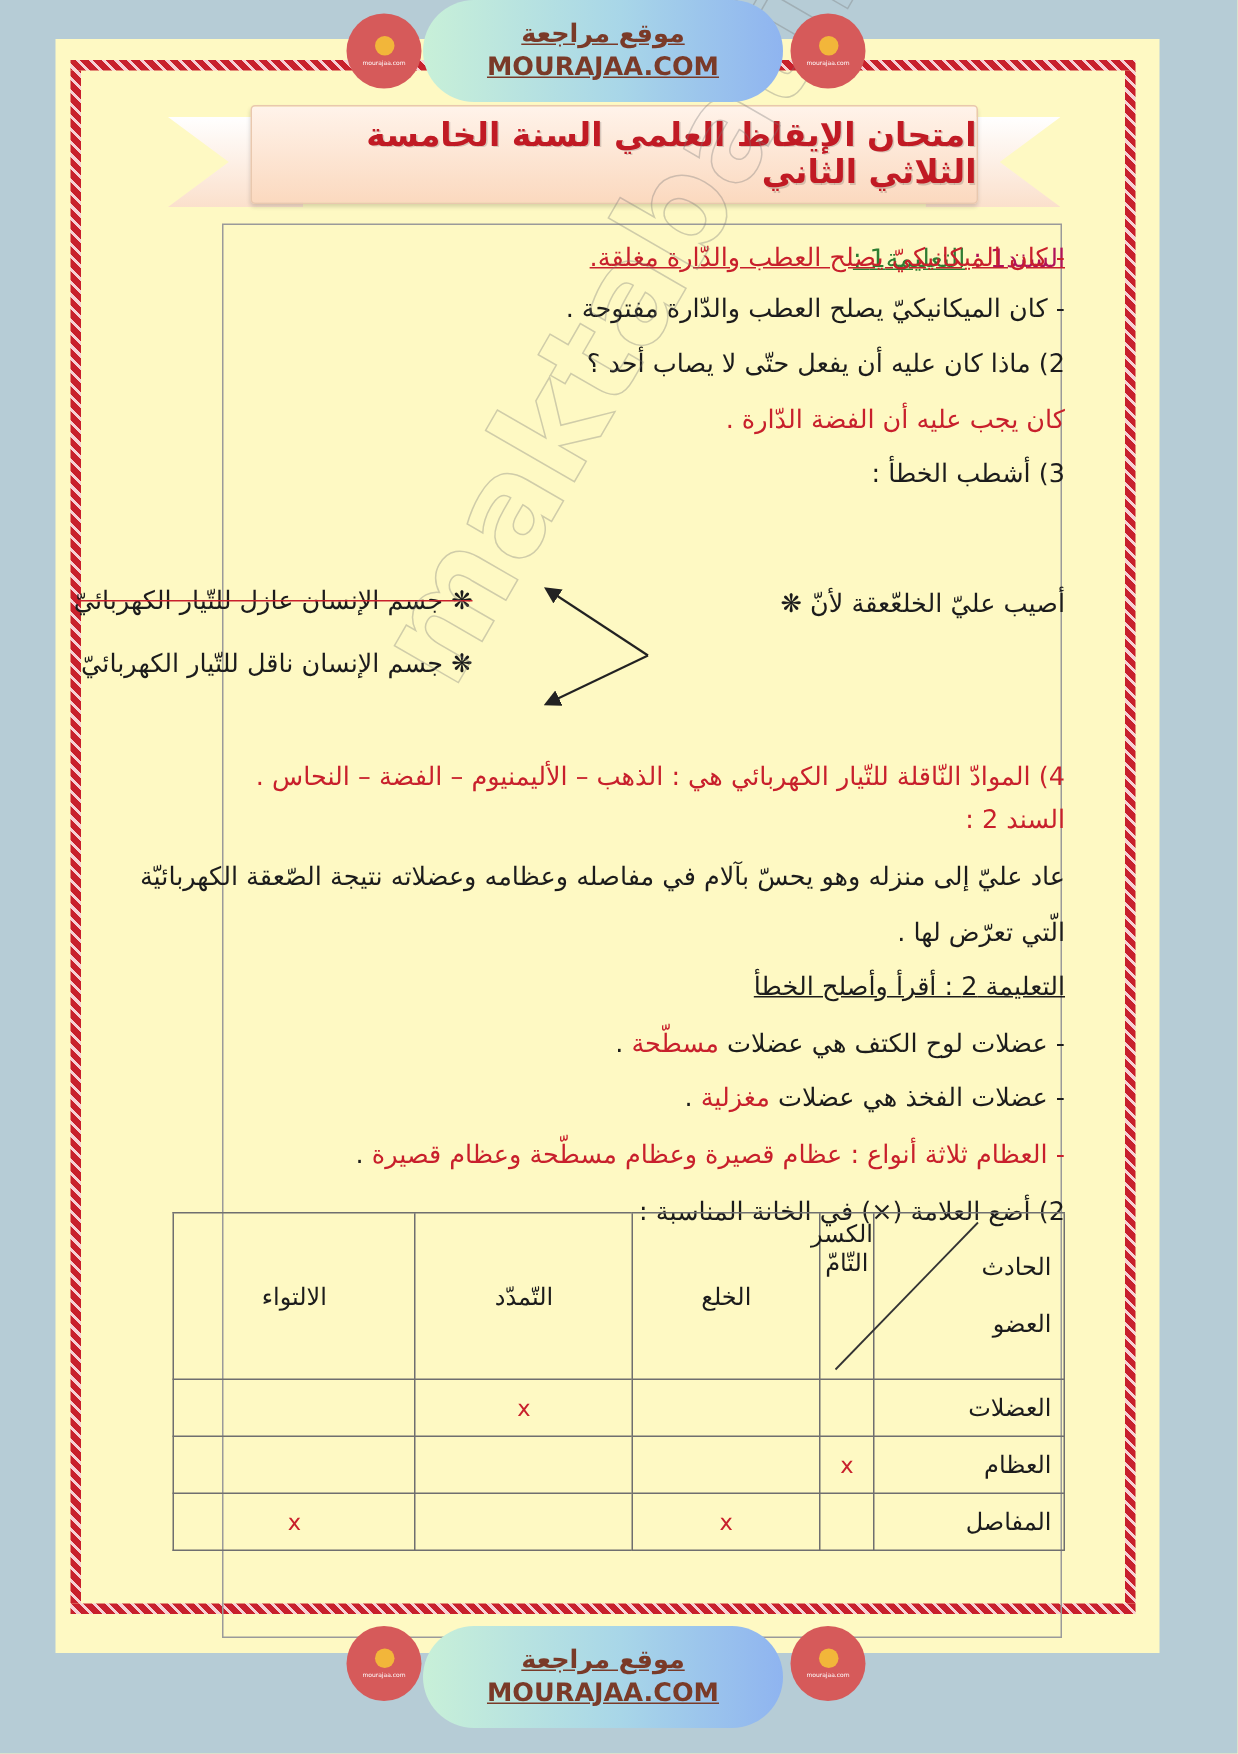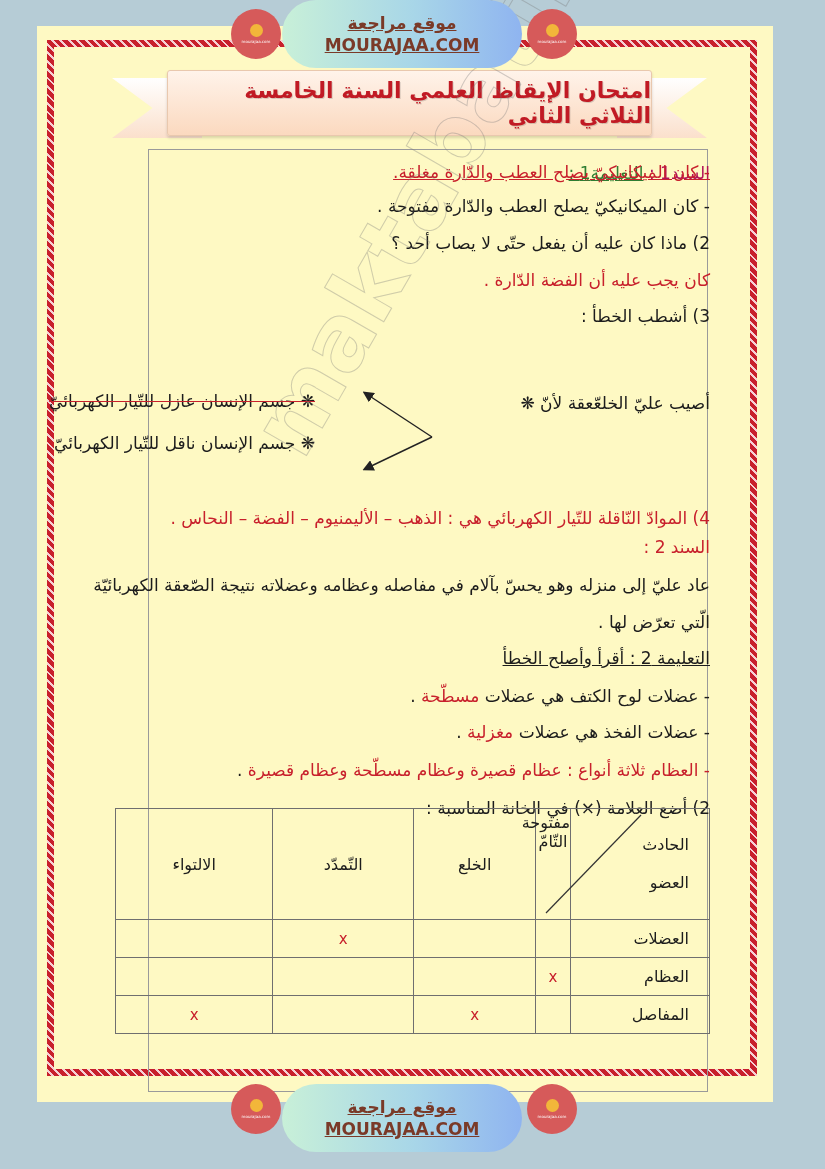--- a/index.html
+++ b/index.html
@@ -56,21 +56,21 @@
   .strike { text-decoration: line-through; text-decoration-color: #c8202c; }
   .arrow-svg { position: absolute; left: 0; top: 0; }
   table.grid {
     position: absolute; left: 115px; top: 808px; width: 595px;
     border-collapse: collapse; direction: rtl; font-size: 16px;
   }
   table.grid td {
     border: 1px solid #6f6f6f; height: 37px; text-align: center; vertical-align: middle;
     color: #1c1c1c; padding: 0;
   }
-  table.grid td.rowhead { text-align: right; padding-right: 20px; width: 118px; }
+  table.grid td.rowhead { text-align: right; padding-right: 8px; width: 118px; }
   table.grid td.mark { color: #c8202c; font-size: 15px; }
   .hdr-row td { vertical-align: top; padding-top: 4px; }
   .promo {
     position: absolute; left: 282px; width: 240px; height: 68px; border-radius: 34px;
     background: linear-gradient(90deg, #c8f0d8 0%, #a8d6e8 55%, #8fb4f0 100%);
     display: flex; flex-direction: column; align-items: center; justify-content: center;
   }
   .promo-ar { font-size: 17px; font-weight: bold; color: #7a3a28; text-decoration: underline; direction: rtl; line-height: 22px; }
   .promo-en { font-size: 17px; font-weight: bold; color: #7a3a28; text-decoration: underline; line-height: 22px; }
   .badge {
@@ -150,21 +150,21 @@
 </div>
 
 <table class="grid">
   <tbody>
       <tr class="hdr-row">
     <td class="rowhead" rowspan="2" style="height:110px; vertical-align:middle; line-height:38px;">
       <div>الحادث</div>
       <div>العضو</div>
     </td>
     <td rowspan="2" style="position:relative; height:110px;">
-      <div style="position:absolute; top:4px; left:0; right:0;">مفتوحة التّامّ</div>
+      <div style="position:absolute; top:4px; left:0; right:0;">الكسر التّامّ</div>
       <svg width="118" height="110" style="position:absolute; left:0; top:0;">
         <line x1="105" y1="6" x2="10" y2="104" stroke="#333" stroke-width="1.2"></line>
       </svg>
     </td>
     <td rowspan="2">الخلع</td>
     <td rowspan="2">التّمدّد</td>
     <td rowspan="2">الالتواء</td>
   </tr>
   <tr></tr>
   <tr>

